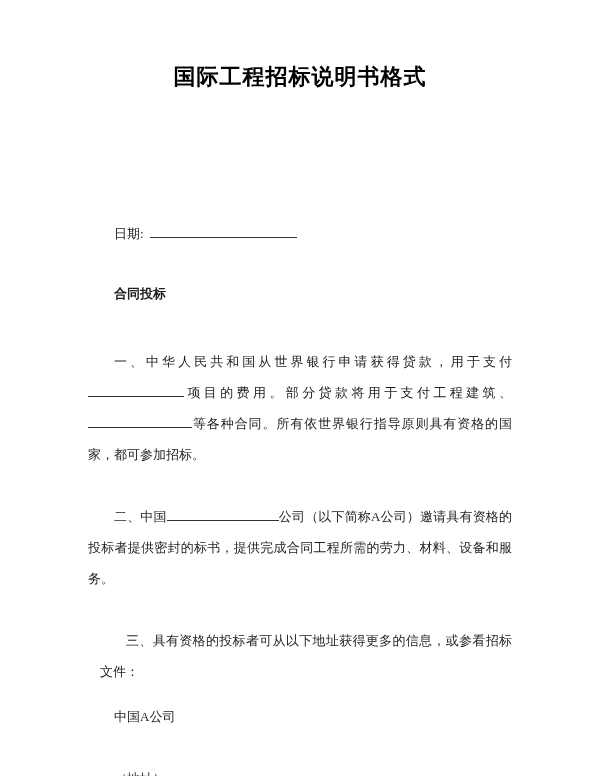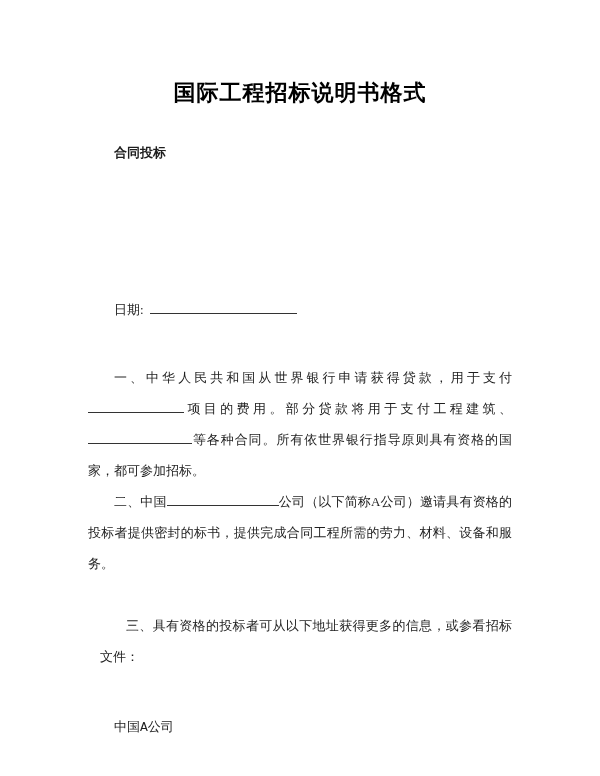--- a/index.html
+++ b/index.html
@@ -15,64 +15,64 @@
     background: #ffffff;
     box-sizing: border-box;
     padding: 62px 88px 0 88px;
     color: #1f1f1f;
     font-family: "Liberation Serif", "DejaVu Serif", serif;
     font-size: 13px;
     line-height: 31px;
     overflow: hidden;
   }
   .doc-title {
-    margin: 16px;
+    margin: 0;
     font-family: "Liberation Sans", "DejaVu Sans", sans-serif;
     font-size: 22px;
     line-height: 30px;
     font-weight: 700;
     text-align: center;
     color: #000000;
     letter-spacing: 1px;
   }
   .para {
     margin: 0;
     text-align: justify;
     text-indent: 2em;
   }
   .date-line   { margin-top: 126px; }
   .heading-line{ margin-top: 29px; font-weight: 600; }
   .p1          { margin-top: 37px; }
-  .p2          { }
+  .p2          { margin-top: 31px; }
   .p3          { margin-top: 31px; margin-left: 12px; }
-  .company-line{ margin-top: 40px; font-family: Liberation Mono, monospace; }
+  .company-line{ margin-top: 14px; }
   .address-line{ margin-top: 31px; }
   .blank {
     display: inline-block;
     height: 13px;
     border-bottom: 1px solid #333333;
     vertical-align: baseline;
   }
   .blank-date { width: 147px; margin-left: 6px; }
   .blank-a    { width: 96px; }
   .blank-b    { width: 104px; }
   .blank-c    { width: 112px; }
 </style>
 </head>
 <body>
 
 <div class="doc-page">
 
   <h1 class="doc-title">国际工程招标说明书格式</h1>
 
-  <p class="para heading-line">合同投标</p>
-
   <p class="para date-line">
     <span>日期:</span><span class="blank blank-date"></span>
   </p>
+
+  <p class="para heading-line">合同投标</p>
 
   <p class="para p1">
     <span>一、中华人民共和国从世界银行申请获得贷款，用于支付</span><span class="blank blank-a"></span><span>项目的费用。部分贷款将用于支付工程建筑、</span><span class="blank blank-b"></span><span>等各种合同。所有依世界银行指导原则具有资格的国家，都可参加招标。</span>
   </p>
 
   <p class="para p2">
     <span>二、中国</span><span class="blank blank-c"></span><span>公司（以下简称A公司）邀请具有资格的投标者提供密封的标书，提供完成合同工程所需的劳力、材料、设备和服务。</span>
   </p>
 
   <p class="para p3">三、具有资格的投标者可从以下地址获得更多的信息，或参看招标文件：</p>

